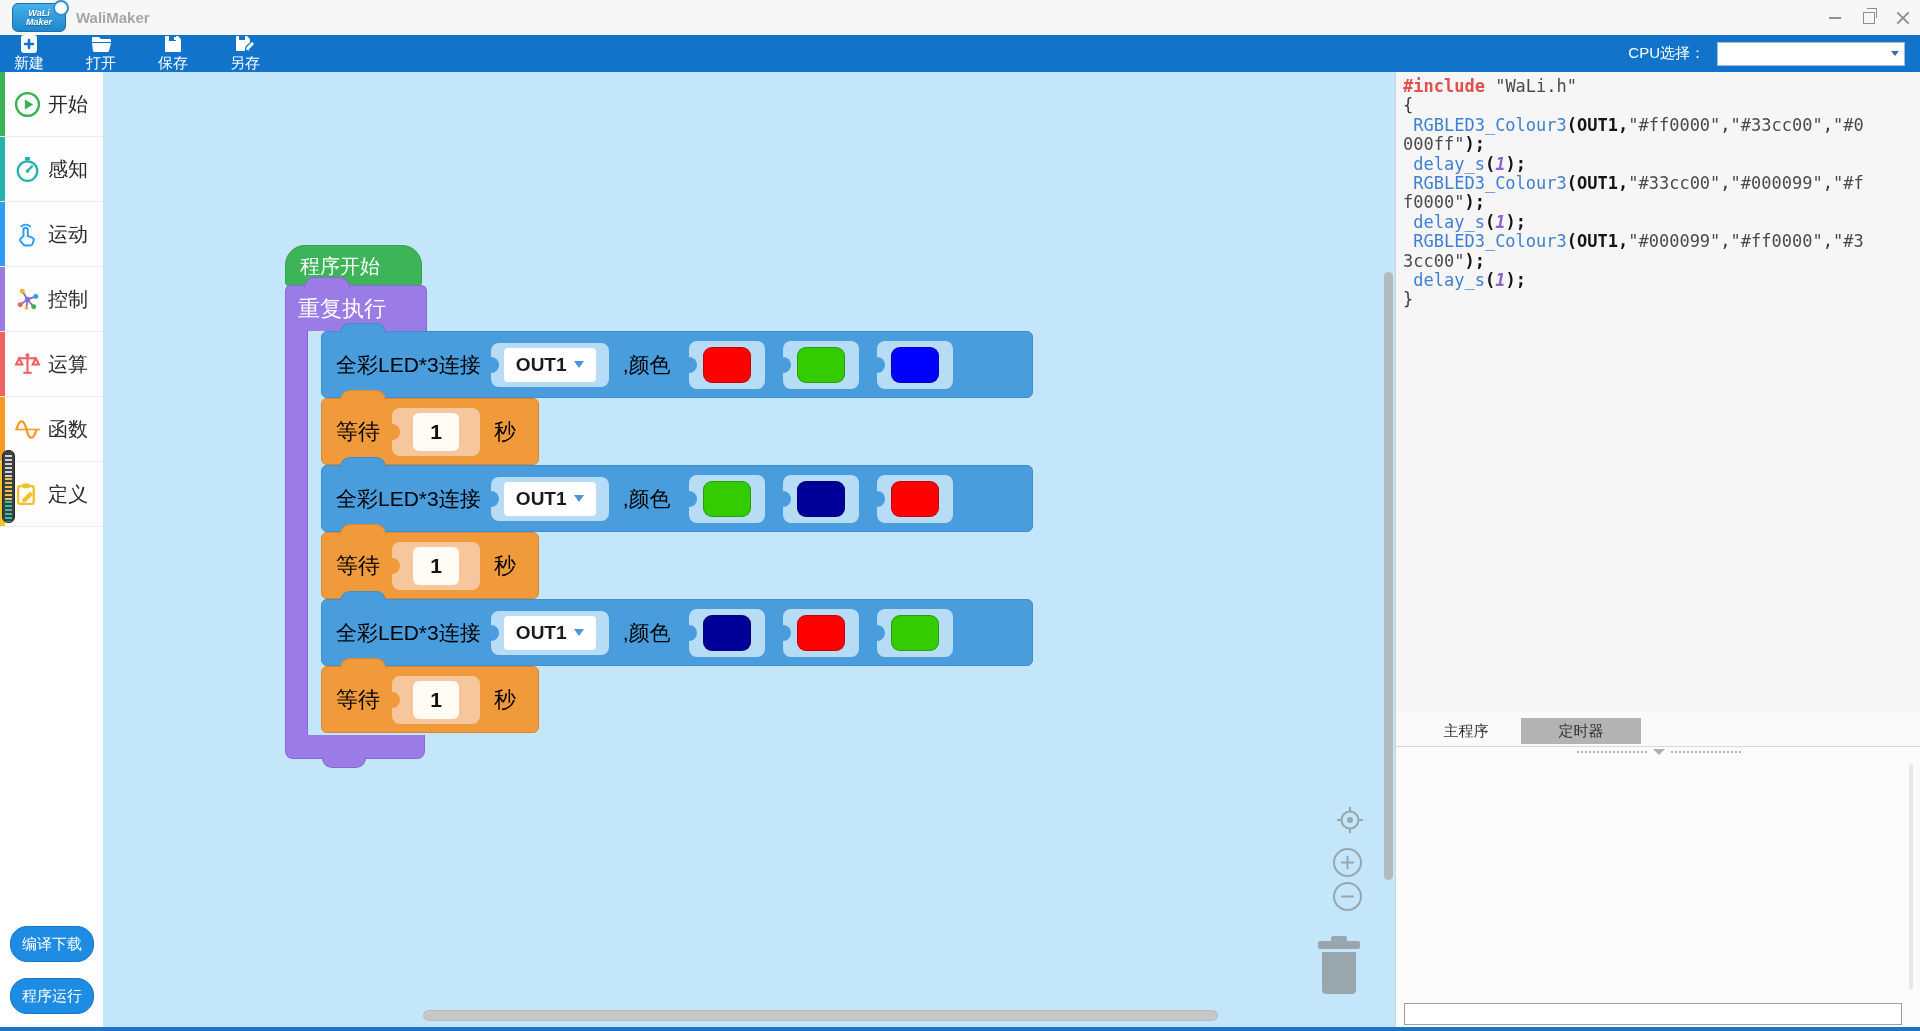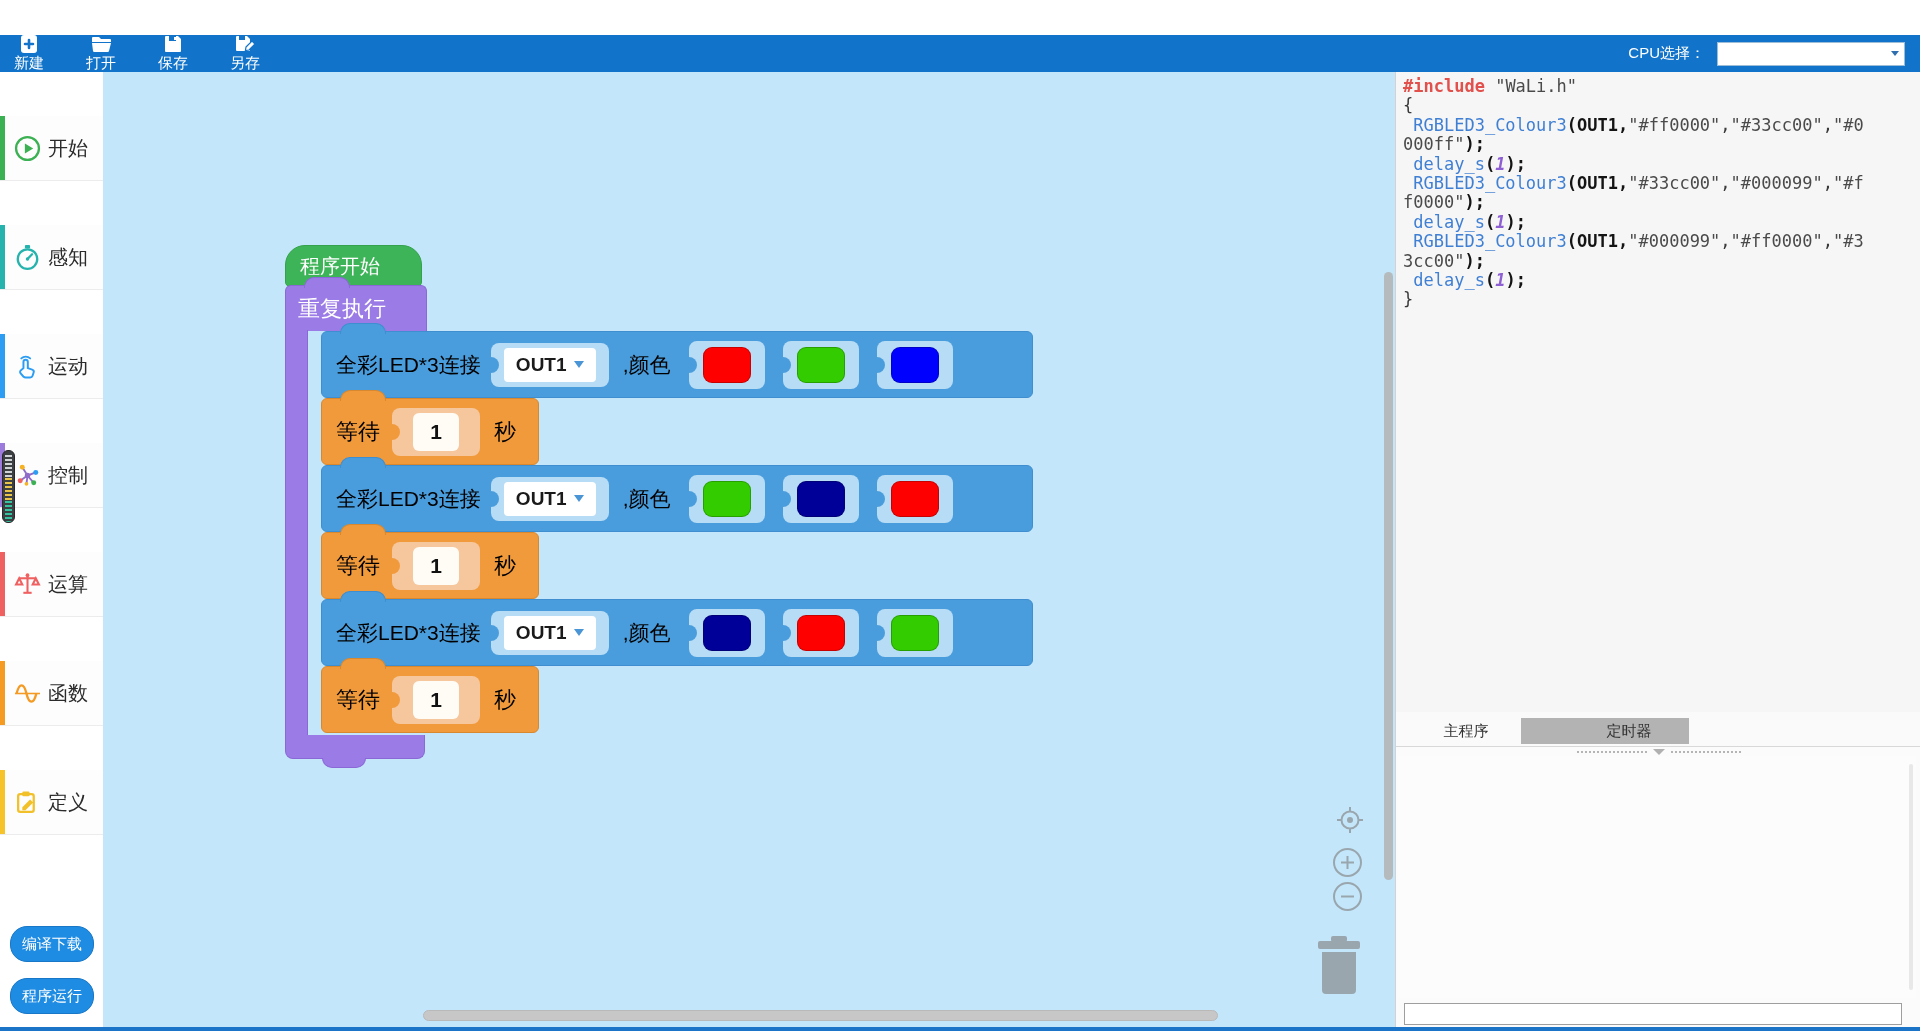--- a/index.html
+++ b/index.html
@@ -38,21 +38,21 @@
   .cpu-label{color:#fff;font-size:15px;margin-right:12px;}
   .cpu-select{width:186px;height:22px;background:#fff;border:1px solid #9dbcd6;position:relative;}
   .cpu-select .val{font-size:13px;color:#333;padding-left:4px;line-height:22px;display:block;}
   .cpu-caret{position:absolute;right:5px;top:8px;width:0;height:0;
              border-left:4px solid transparent;border-right:4px solid transparent;
              border-top:5px solid #2f6fb0;}
 
   
   .sidebar{position:absolute;left:0;top:72px;width:103px;height:959px;background:#fff;}
   .side-item{height:65px;display:flex;align-items:center;border-bottom:1px solid #ececec;
-             position:relative;box-sizing:border-box;background:#fdfdfd;cursor:pointer;margin-top:44px;}
+             position:relative;box-sizing:border-box;background:#fdfdfd;cursor:pointer;}
   .side-item .bar{position:absolute;left:0;top:0;width:5px;height:100%;}
   .side-item .icn{margin-left:13px;width:28px;height:28px;display:flex;align-items:center;justify-content:center;}
   .side-item .lbl{margin-left:7px;font-size:20px;color:#2b2b2b;}
   .stripe-handle{position:absolute;left:2px;top:378px;width:13px;height:73px;background:#3d4043;
                  border-radius:6px;border:1px solid #26282a;overflow:hidden;padding:4px 2px;box-sizing:border-box;}
   .stripe-handle .st{height:22px;margin-bottom:1px;}
   .st1{background:repeating-linear-gradient(180deg,#cfd3d6 0 2px,transparent 2px 4px);}
   .st2{background:repeating-linear-gradient(180deg,#e8c54a 0 2px,transparent 2px 4px);}
   .st3{background:repeating-linear-gradient(180deg,#35c2a0 0 2px,transparent 2px 4px);}
   .action-btn{position:absolute;left:10px;width:82px;height:34px;border-radius:17px;
@@ -131,39 +131,58 @@
   .c-fn{color:#3f7fd4;}
   .c-br,.c-bd{color:#141414;font-weight:bold;}
   .c-nu{color:#8d5fd3;font-style:italic;font-weight:bold;}
   .c-pl{color:#3a3a3a;}
 
   .tabsrow{position:absolute;left:0;top:640px;width:100%;height:35px;background:#fafafa;
            border-bottom:1px solid #d8d8d8;box-sizing:border-box;}
   .tab{position:absolute;top:6px;height:26px;display:flex;align-items:center;justify-content:center;
        font-size:15px;color:#333;cursor:pointer;}
   .tab-main{left:25px;width:90px;}
-  .tab-timer{left:125px;width:120px;background:#b3b3b3;padding-left:48px;}
+  .tab-timer{left:125px;width:120px;background:#b3b3b3;}
   .splitter{position:absolute;left:170px;top:676px;width:185px;height:8px;display:flex;
             align-items:center;justify-content:center;gap:6px;cursor:row-resize;}
   .split-dots{width:70px;border-top:2px dotted #b5b5b5;}
   .split-grip{width:0;height:0;border-left:6px solid transparent;border-right:6px solid transparent;
               border-top:6px solid #b0b0b0;}
   .output-area{position:absolute;left:2px;top:684px;width:518px;height:242px;background:#fcfcfc;}
   .out-scroll{position:absolute;right:3px;top:8px;width:4px;height:226px;background:#e8e8e8;border-radius:2px;}
   .bottom-input{position:absolute;left:8px;top:931px;width:498px;height:22px;background:#fff;
                 border:1px solid #9e9e9e;box-sizing:border-box;font-size:13px;padding:0 4px;
                 font-family:"Liberation Sans",sans-serif;}
 
   .bottom-border{position:absolute;left:0;top:1027px;width:1920px;height:4px;background:#1b74c8;}
 </style>
 </head>
 <body>
 
 <div id="app">
 
+  <div class="titlebar">
+    <div class="logo-badge">
+      <span>WaLi</span>
+      <span>Maker</span>
+      <div class="logo-head"></div>
+    </div>
+    <span class="win-title">WaliMaker</span>
+    <div class="winbtns">
+      <div class="winbtn">
+          <div class="wb-min"></div>
+        </div>
+      <div class="winbtn">
+          <div class="wb-restore"></div>
+        </div>
+      <div class="winbtn">
+          <div class="wb-close"></div>
+        </div>
+    </div>
+  </div>
 
   <div class="toolbar">
     <div class="tbtn">
       <svg width="20" height="20" viewBox="0 0 20 20">
           <rect x="2" y="1" width="16" height="18" rx="3" fill="#fff"></rect>
           <path d="M10 6v8M6 10h8" stroke="#1173c9" stroke-width="2.6" stroke-linecap="round"></path>
         </svg>
       <span>新建</span>
     </div>
     <div class="tbtn">

